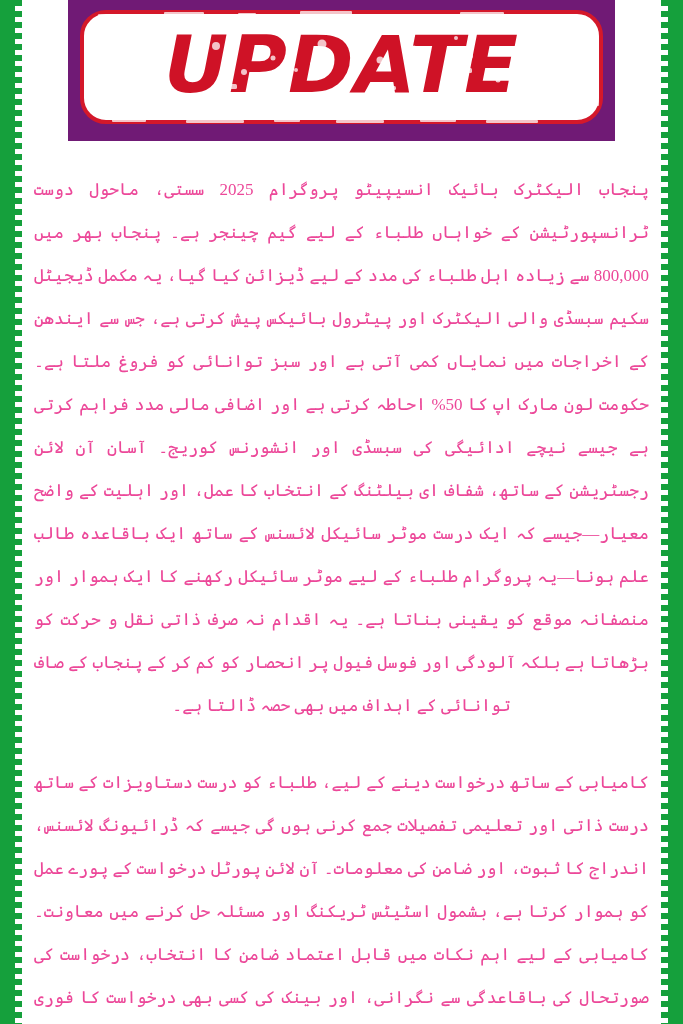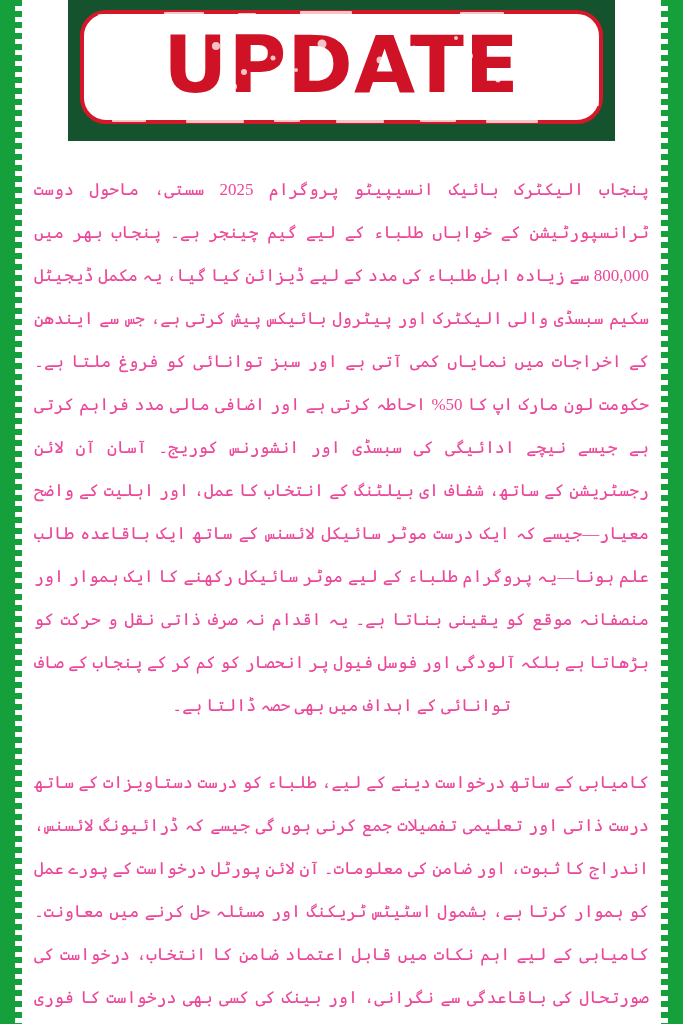--- a/index.html
+++ b/index.html
@@ -61,22 +61,23 @@
     position: absolute;
     left: 68px;
     top: 0px;
     width: 547px;
     height: 141px;
   }
   .stamp {
     position: relative;
     width: 100%;
     height: 100%;
-    background: #14532d;
-    box-sizing: border-box;
+    background: #701a75;
+    box-sizing: border-box;
+    font-style: italic;
   }
   .stamp-inner {
     position: absolute;
     left: 12px;
     right: 12px;
     top: 10px;
     bottom: 17px;
     background: #ffffff;
     border: 4px solid #d4182a;
     border-radius: 26px;

